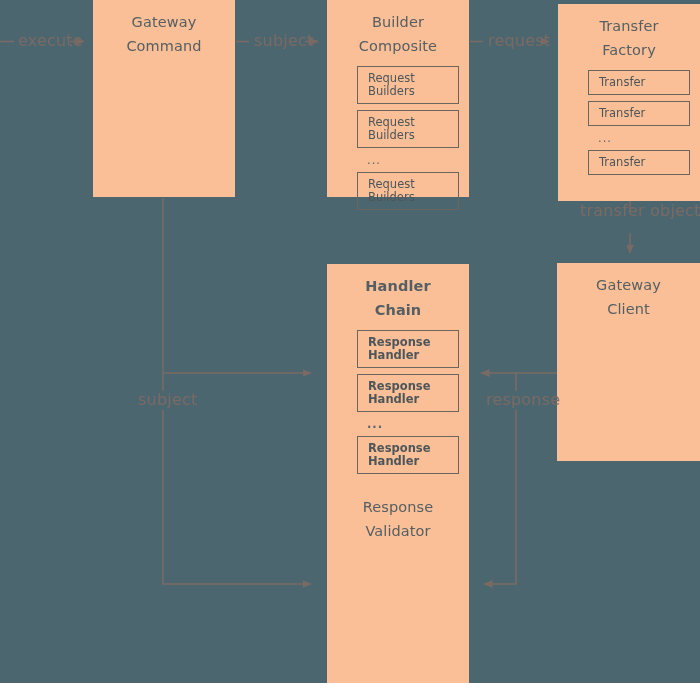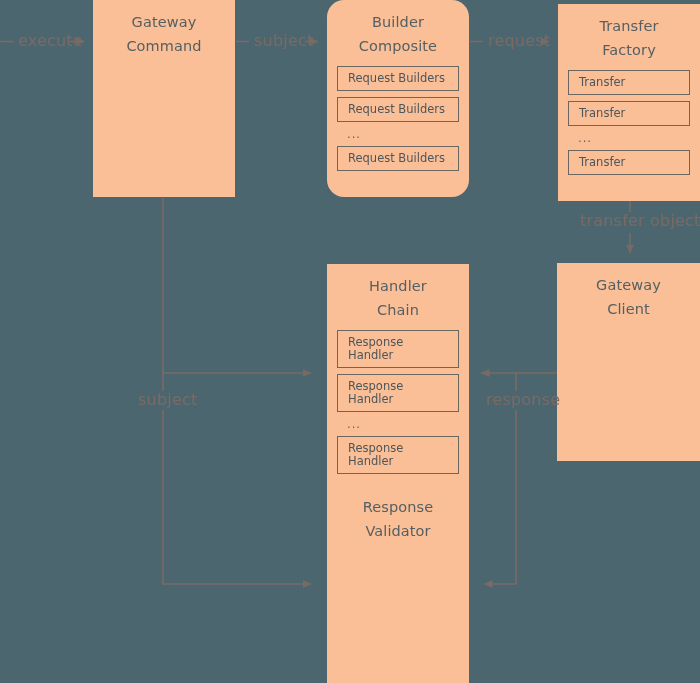--- a/index.html
+++ b/index.html
@@ -38,20 +38,21 @@
     color: #555f63;
     font-size: 14.5px;
     line-height: 24px;
     text-align: center;
     padding-top: 10px;
     white-space: pre-line;
     letter-spacing: 0.1px;
   }
   .items {
     padding: 8px 10px 8px 10px;
+    margin-left: 20px;
   }
   .item {
     box-sizing: border-box;
     border: 1px solid #6c6660;
     color: #4d565a;
     font-size: 11.5px;
     line-height: 13px;
     padding: 5px 8px 5px 10px;
     margin-bottom: 6px;
     background: transparent;
@@ -114,21 +115,21 @@
     <path class="stroke" d="M557,373 L481,373" marker-end="url(#arl)"></path>
     <path class="stroke" d="M516,373 L516,391"></path>
     <path class="stroke" d="M516,410 L516,584 L484,584" marker-end="url(#arl)"></path>
   </svg>
 
   <div class="node" style="left:93px; top:0px; width:142px; height:197px;">
     <div class="node-title">Gateway
 Command</div>
   </div>
 
-  <div class="node" style="left:327px; top:0px; width:142px; height:197px;border-radius:17px;">
+  <div class="node" style="left:327px; top:0px; width:142px; height:197px;">
     <div class="node-title">Builder
 Composite</div>
     <div class="items">
       <div class="item">Request Builders</div>
       <div class="item">Request Builders</div>
       <div class="ellipsis">...</div>
       <div class="item">Request Builders</div>
     </div>
   </div>
 
@@ -136,21 +137,21 @@
     <div class="node-title">Transfer
 Factory</div>
     <div class="items">
       <div class="item">Transfer</div>
       <div class="item">Transfer</div>
       <div class="ellipsis">...</div>
       <div class="item">Transfer</div>
     </div>
   </div>
 
-  <div class="node" style="left:327px; top:264px; width:142px; height:229px;">
+  <div class="node" style="left:327px; top:264px; width:142px; height:229px;font-weight:bold;">
     <div class="node-title">Handler
 Chain</div>
     <div class="items">
       <div class="item">Response Handler</div>
       <div class="item">Response Handler</div>
       <div class="ellipsis">...</div>
       <div class="item">Response Handler</div>
     </div>
   </div>
 
@@ -163,19 +164,19 @@
     <div class="node-title">Response
 Validator</div>
   </div>
 
   <div class="edge-label" style="left:18px; top:34px;">execute</div>
 
   <div class="edge-label" style="left:254px; top:34px;">subject</div>
 
   <div class="edge-label" style="left:488px; top:34px;">request</div>
 
-  <div class="edge-label" style="left:580px; top:214px;">transfer object</div>
+  <div class="edge-label" style="left:580px; top:204px;">transfer object</div>
 
   <div class="edge-label" style="left:138px; top:393px;">subject</div>
 
   <div class="edge-label" style="left:486px; top:393px;">response</div>
 
 </div>
 
 </body></html>

